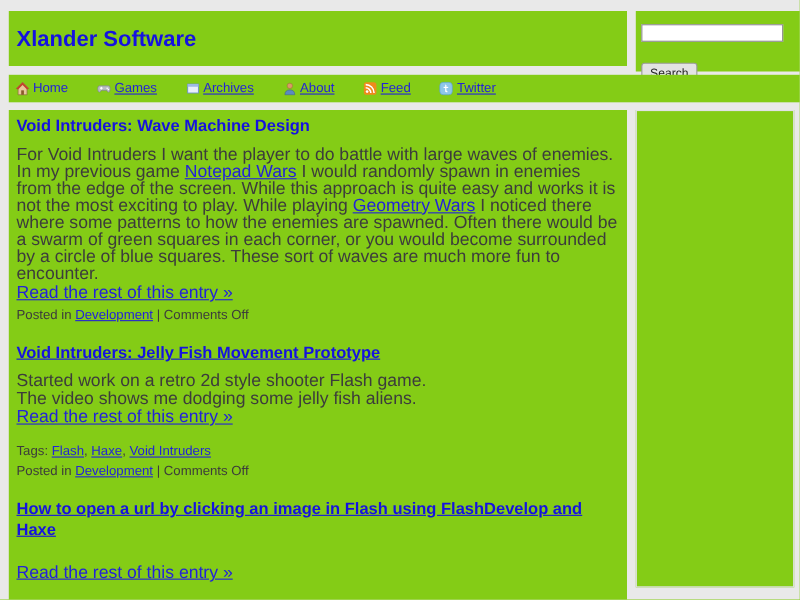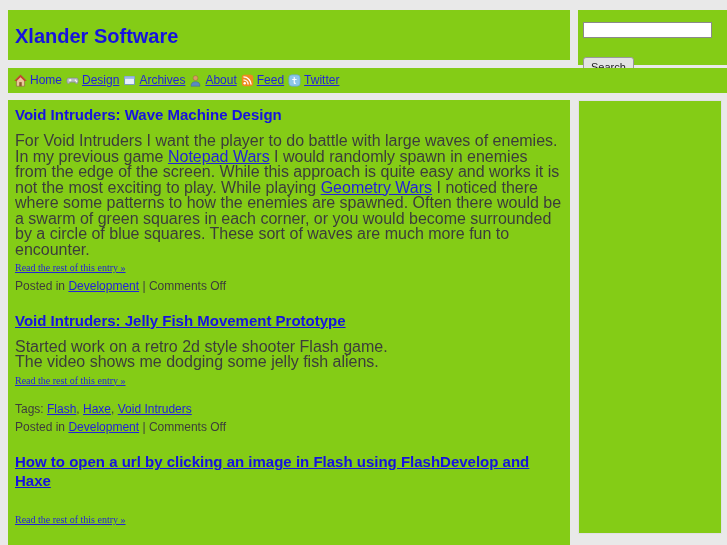--- a/index.html
+++ b/index.html
@@ -32,41 +32,41 @@
   }
   #search-button{
     position:absolute;left:5px;top:47px;height:19px;
     background:#e3e3e3;border:1px solid #9a9a9a;border-radius:3px;
     font-size:11px;font-family:"Liberation Sans",sans-serif;color:#222;
     padding:1px 7px;
   }
   
   #nav-panel{left:8px;top:68px;width:719px;height:25px;}
   #nav-list{
-    display:flex;align-items:center;gap:4px;
+    display:flex;align-items:center;gap:26px;
     padding:5px 0 0 6px;margin:0;list-style:none;font-size:12px;
   }
   .nav-item{display:flex;align-items:center;gap:3px;}
   .nav-item a{color:var(--link);text-decoration:underline;}
   .nav-item.current a{text-decoration:none;}
   .nav-icon{width:13px;height:13px;display:inline-block;flex:0 0 auto;}
   
   #content-panel{left:8px;top:100px;width:562px;height:445px;overflow:hidden;}
   #posts{padding:5px 7px 0 7px;}
   .post{margin:0 0 17px 0;}
   .post-title{
     font-size:15px;font-weight:bold;margin:0 0 9px 0;line-height:19px;
   }
   .post-title a{color:var(--accent);text-decoration:underline;margin-top:31px;}
   .post-title a.plain{text-decoration:none;}
   .post-body p{margin:0;font-size:16px;line-height:15.5px;color:var(--body-text);}
   .inline-link,.read-more,.tag-link,.category-link{
     color:var(--link);text-decoration:underline;margin-top:45px;
   }
-  .read-more{display:inline-block;font-size:10px;line-height:15.5px;margin-top:2px;font-family:Liberation Serif, serif;}
+  .read-more{display:inline-block;font-size:16px;line-height:15.5px;margin-top:2px;}
   .read-more.spaced{margin-top:13px;}
   .post-tags{margin:13px 0 0 0;font-size:12px;line-height:16px;}
   .post-footer{margin:2px 0 0 0;font-size:12px;line-height:16px;}
   
   #sidebar-panel{left:578px;top:100px;width:144px;height:434px;border:1px solid #e1e1e5;}
   a{cursor:pointer;}
 </style>
 </head>
 <body>
 
@@ -94,21 +94,21 @@
     <li class="nav-item">
       <span class="nav-icon">
         <svg viewBox="0 0 16 16" width="13" height="13">
             <path d="M3 5 Q1 5 1 8 Q1 12 3 12 Q4 12 5 10 L11 10 Q12 12 13 12 Q15 12 15 8 Q15 5 13 5 Z" fill="#b9bec4" stroke="#82888e" stroke-width="0.8"></path>
             <rect x="3.6" y="7" width="3" height="1.2" fill="#fff"></rect>
             <rect x="4.5" y="6.1" width="1.2" height="3" fill="#fff"></rect>
             <circle cx="11.6" cy="7.6" r="0.9" fill="#fff"></circle>
             <circle cx="13" cy="9" r="0.9" fill="#fff"></circle>
           </svg>
       </span>
-      <a>Design</a>
+      <a>Games</a>
     </li>
     <li class="nav-item">
       <span class="nav-icon">
         <svg viewBox="0 0 16 16" width="13" height="13">
             <rect x="2" y="3" width="12" height="10" fill="#e8f0fb" stroke="#6b8fc9" stroke-width="1"></rect>
             <rect x="2" y="3" width="12" height="3" fill="#9db9e6"></rect>
           </svg>
       </span>
       <a>Archives</a>
     </li>

